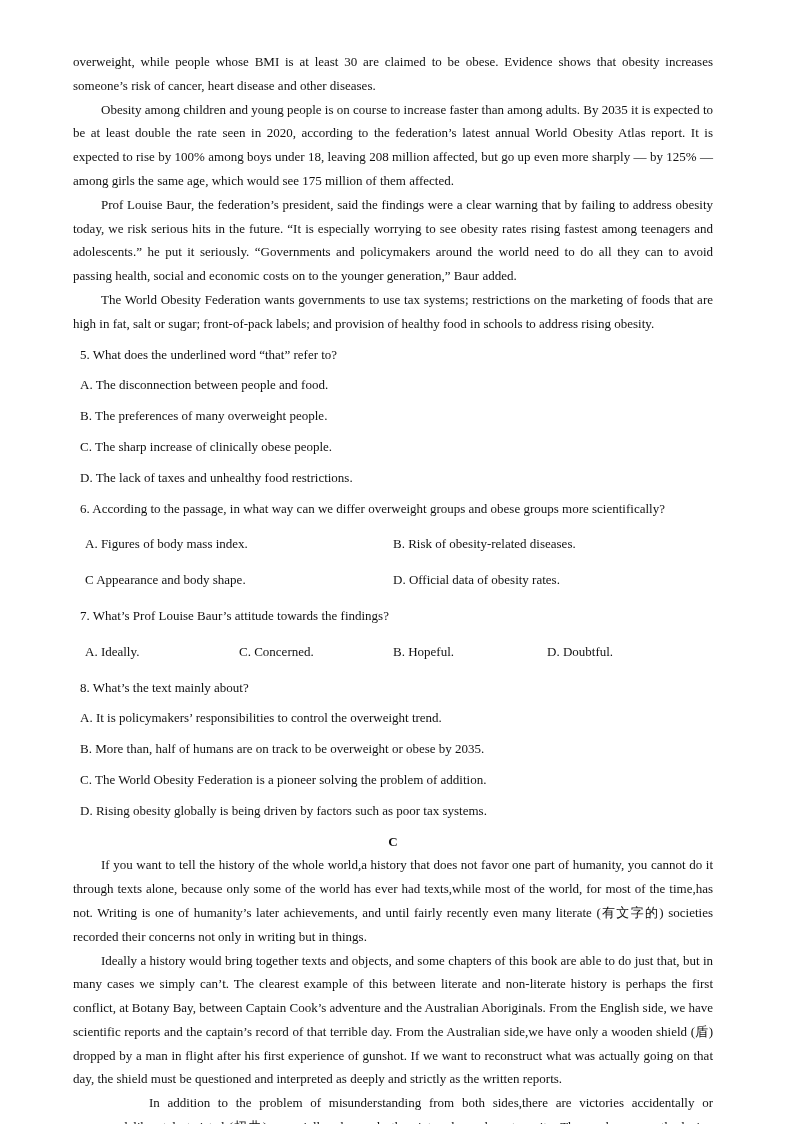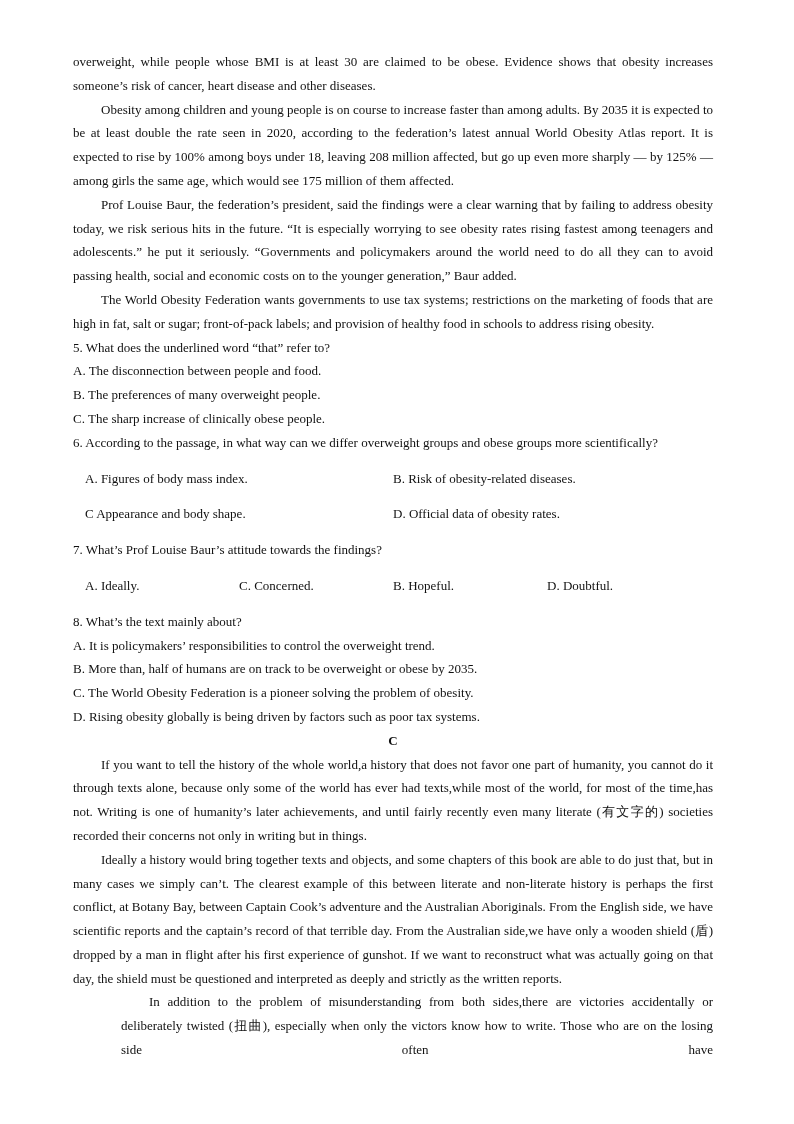--- a/index.html
+++ b/index.html
@@ -4,41 +4,42 @@
 <style>
   html, body { margin: 0; padding: 0; background: #ffffff; }
   body { width: 794px; height: 1124px; overflow: hidden; position: relative; }
   .page {
     position: absolute; left: 73px; top: 50px; width: 640px;
     font-family: "Liberation Serif", serif; font-size: 13px; color: #111;
     line-height: 23.8px;
   }
   .p { margin: 0; text-align: justify; }
   .indent { text-indent: 28px; }
-  .q { margin: 0; }
+  .q { margin: 7px; }
   .opt-row { display: flex; margin: 12px; }
   .opt-row.two span { width: 320px; }
   .opt-row.four span { width: 160px; }
   .section-title { text-align: center; font-weight: bold; margin: 0; }
   .justify-spread { text-align: justify; text-align-last: justify; margin-left: 48px; }
 </style>
 </head>
 <body>
 
 <div class="page">
   <p class="p">overweight, while people whose BMI is at least 30 are claimed to be obese. Evidence shows that obesity increases someone’s risk of cancer, heart disease and other diseases.</p>
   <p class="p indent">Obesity among children and young people is on course to increase faster than among adults. By 2035 it is expected to be at least double the rate seen in 2020, according to the federation’s latest annual World Obesity Atlas report. It is expected to rise by 100% among boys under 18, leaving 208 million affected, but go up even more sharply — by 125% — among girls the same age, which would see 175 million of them affected.</p>
   <p class="p indent">Prof Louise Baur, the federation’s president, said the findings were a clear warning that by failing to address obesity today, we risk serious hits in the future. “It is especially worrying to see obesity rates rising fastest among teenagers and adolescents.” he put it seriously. “Governments    and policymakers around the world need to do all they can to avoid passing health, social and economic costs on to the younger generation,” Baur added.</p>
   <p class="p indent">The World Obesity Federation wants governments to use tax systems; restrictions on the marketing of foods that are high in fat, salt or sugar; front-of-pack labels; and provision of healthy food in schools to address rising obesity.</p>
 
   <div>
     <p class="q">5. What does the underlined word “that” refer to?</p>
     <p class="q">A. The disconnection between people and food.</p>
     <p class="q">B. The preferences of many overweight people.</p>
     <p class="q">C. The sharp increase of clinically obese people.</p>
+    <p class="q">D. The lack of taxes and unhealthy food restrictions.</p>
   </div>
 
   <div>
     <p class="q">6. According to the passage, in what way can we differ overweight groups and obese groups more scientifically?</p>
     <div class="opt-row two">
       <span>A. Figures of body mass index.</span>
       <span>B. Risk of obesity-related diseases.</span>
     </div>
     <div class="opt-row two">
       <span>C Appearance and body shape.</span>
@@ -53,21 +54,21 @@
       <span>C. Concerned.</span>
       <span>B. Hopeful.</span>
       <span>D. Doubtful.</span>
     </div>
   </div>
 
   <div>
     <p class="q">8. What’s the text mainly about?</p>
     <p class="q">A. It is policymakers’ responsibilities to control the overweight trend.</p>
     <p class="q">B. More than, half of humans are on track to be overweight or obese by 2035.</p>
-    <p class="q">C. The World Obesity Federation is a pioneer solving the problem of obesity.</p>
+    <p class="q">C. The World Obesity Federation is a pioneer solving the problem of addition.</p>
     <p class="q">D. Rising obesity globally is being driven by factors such as poor tax systems.</p>
   </div>
 
   <p class="section-title">C</p>
   <p class="p indent">If you want to tell the history of the whole world,a history that does not favor one part of humanity, you cannot do it through texts alone, because only some of the world has ever had texts,while most of the world, for most of the time,has not. Writing is one of humanity’s later achievements, and until fairly recently even many literate (有文字的) societies recorded their concerns not only in writing but in things.</p>
   <p class="p indent">Ideally a history would bring together texts and objects, and some chapters of this book are able to do just that, but in many cases we simply can’t. The clearest example of this between literate and non-literate history is perhaps the first conflict, at Botany Bay, between Captain Cook’s adventure and the Australian Aboriginals. From the English side, we have scientific reports and the captain’s record of that terrible day. From the Australian side,we have only a wooden shield (盾) dropped by a man in flight after his first experience of gunshot. If we want to reconstruct what was actually going on that day, the shield must be questioned and interpreted as deeply and strictly as the written reports.</p>
   <p class="p indent justify-spread">In addition to the problem of misunderstanding from both sides,there are victories accidentally or deliberately twisted (扭曲), especially when only the victors know how to write. Those who are on the losing side often have</p>
 </div>
 
 </body></html>

